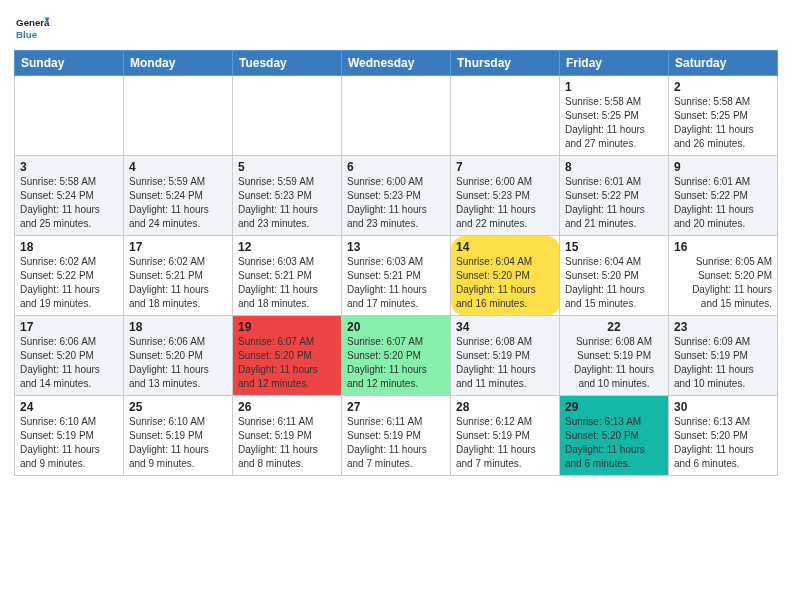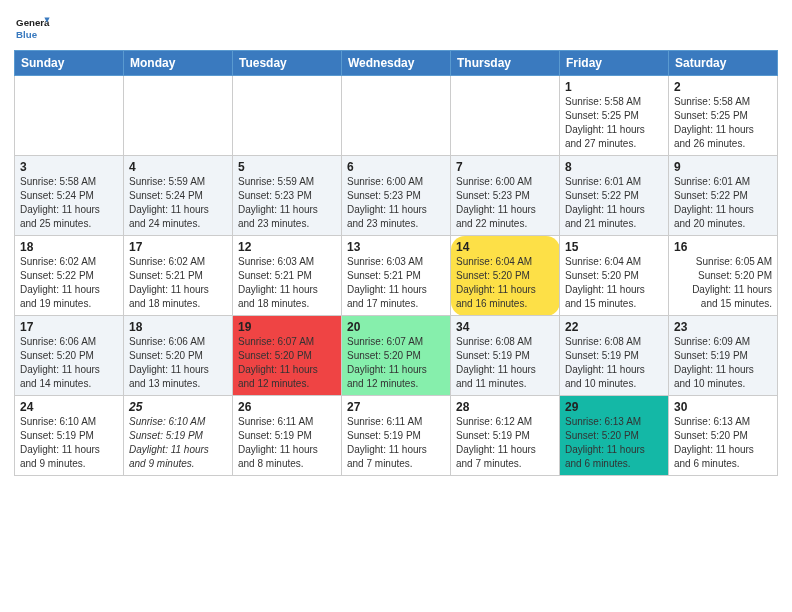--- a/index.html
+++ b/index.html
@@ -275,21 +275,21 @@
 Daylight: 11 hours
 and 12 minutes.</div>
           </td>
           <td style="background: rgb(240, 244, 248);">
             <span class="day-number">34</span>
             <div class="day-info" style="white-space: pre-line;">Sunrise: 6:08 AM
 Sunset: 5:19 PM
 Daylight: 11 hours
 and 11 minutes.</div>
           </td>
-          <td style="background: rgb(240, 244, 248);">
+          <td style="background: rgb(240, 244, 248); text-align: center;">
             <span class="day-number">22</span>
             <div class="day-info" style="white-space: pre-line;">Sunrise: 6:08 AM
 Sunset: 5:19 PM
 Daylight: 11 hours
 and 10 minutes.</div>
           </td>
           <td style="background: rgb(240, 244, 248);">
             <span class="day-number">23</span>
             <div class="day-info" style="white-space: pre-line;">Sunrise: 6:09 AM
 Sunset: 5:19 PM
@@ -298,21 +298,21 @@
           </td>
         </tr>
         <tr>
           <td style="background: rgb(255, 255, 255);">
             <span class="day-number">24</span>
             <div class="day-info" style="white-space: pre-line;">Sunrise: 6:10 AM
 Sunset: 5:19 PM
 Daylight: 11 hours
 and 9 minutes.</div>
           </td>
-          <td style="background: rgb(255, 255, 255); font-style: italic;">
+          <td style="background: rgb(255, 255, 255);">
             <span class="day-number">25</span>
             <div class="day-info" style="white-space: pre-line;">Sunrise: 6:10 AM
 Sunset: 5:19 PM
 Daylight: 11 hours
 and 9 minutes.</div>
           </td>
           <td style="background: rgb(255, 255, 255);">
             <span class="day-number">26</span>
             <div class="day-info" style="white-space: pre-line;">Sunrise: 6:11 AM
 Sunset: 5:19 PM

